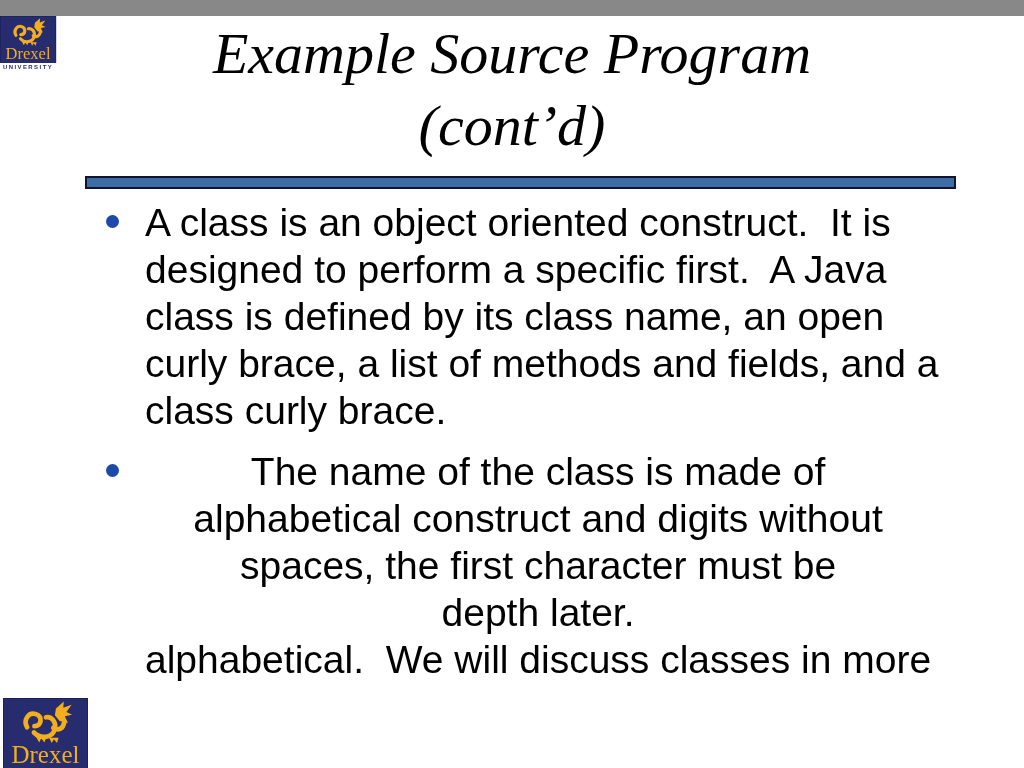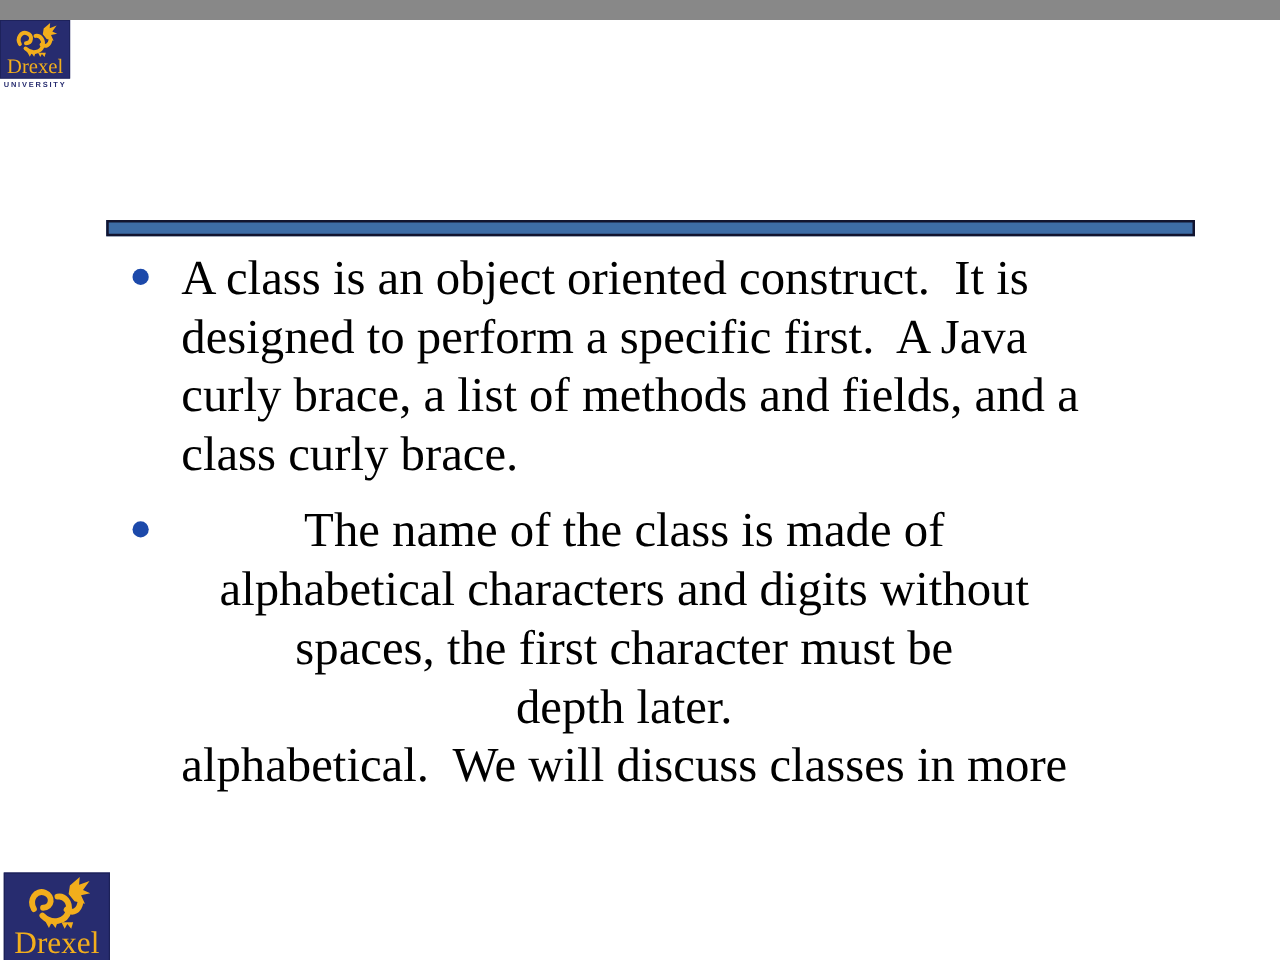--- a/index.html
+++ b/index.html
@@ -34,21 +34,21 @@
     background: #3D6CA6;
     border: 2px solid #12142F;
   }
 
   
   .content {
     position: absolute;
     left: 106px; top: 183px;
     width: 900px;
   }
-  .bullet-item { display: flex; align-items: flex-start; font-family: Liberation Serif, serif; }
+  .bullet-item { display: flex; align-items: flex-start; }
   .bullet-item + .bullet-item { margin-top: 14px; text-align: center; }
   .bullet-dot {
     flex: 0 0 auto;
     width: 13px; height: 13px;
     border-radius: 50%;
     background: #1C49AA;
     margin-top: 16px;
     margin-right: 26px;
   }
   .bullet-lines { color: #000000; font-size: 39px; line-height: 47px; }
@@ -107,40 +107,45 @@
   <div class="logo logo-top">
     <div class="logo-square">
       <svg class="logo-dragon" viewBox="0 0 100 84">
         <use href="#dragon"></use>
       </svg>
       <div class="logo-wordmark">Drexel</div>
     </div>
     <div class="logo-university">UNIVERSITY</div>
   </div>
 
+  <div class="title">
+    <div>Example Source Program</div>
+    <div>(cont’d)</div>
+  </div>
 
   <div class="divider"></div>
 
   <div class="content">
 
     <div class="bullet-item">
       <div class="bullet-dot"></div>
       <div class="bullet-lines">
         <div class="bullet-line">A class is an object oriented construct.  It is</div>
         <div class="bullet-line">designed to perform a specific first.  A Java</div>
+        <div class="bullet-line">class is defined by its class name, an open</div>
         <div class="bullet-line">curly brace, a list of methods and fields, and a</div>
         <div class="bullet-line">class curly brace.</div>
       </div>
     </div>
 
     <div class="bullet-item">
       <div class="bullet-dot"></div>
       <div class="bullet-lines">
         <div class="bullet-line">The name of the class is made of</div>
-        <div class="bullet-line">alphabetical characters and digits without</div>
+        <div class="bullet-line">alphabetical construct and digits without</div>
         <div class="bullet-line">spaces, the first character must be</div>
         <div class="bullet-line">depth later.</div>
         <div class="bullet-line">alphabetical.  We will discuss classes in more</div>
       </div>
     </div>
 
   </div>
 
   <div class="logo logo-bottom">
     <div class="logo-square">

